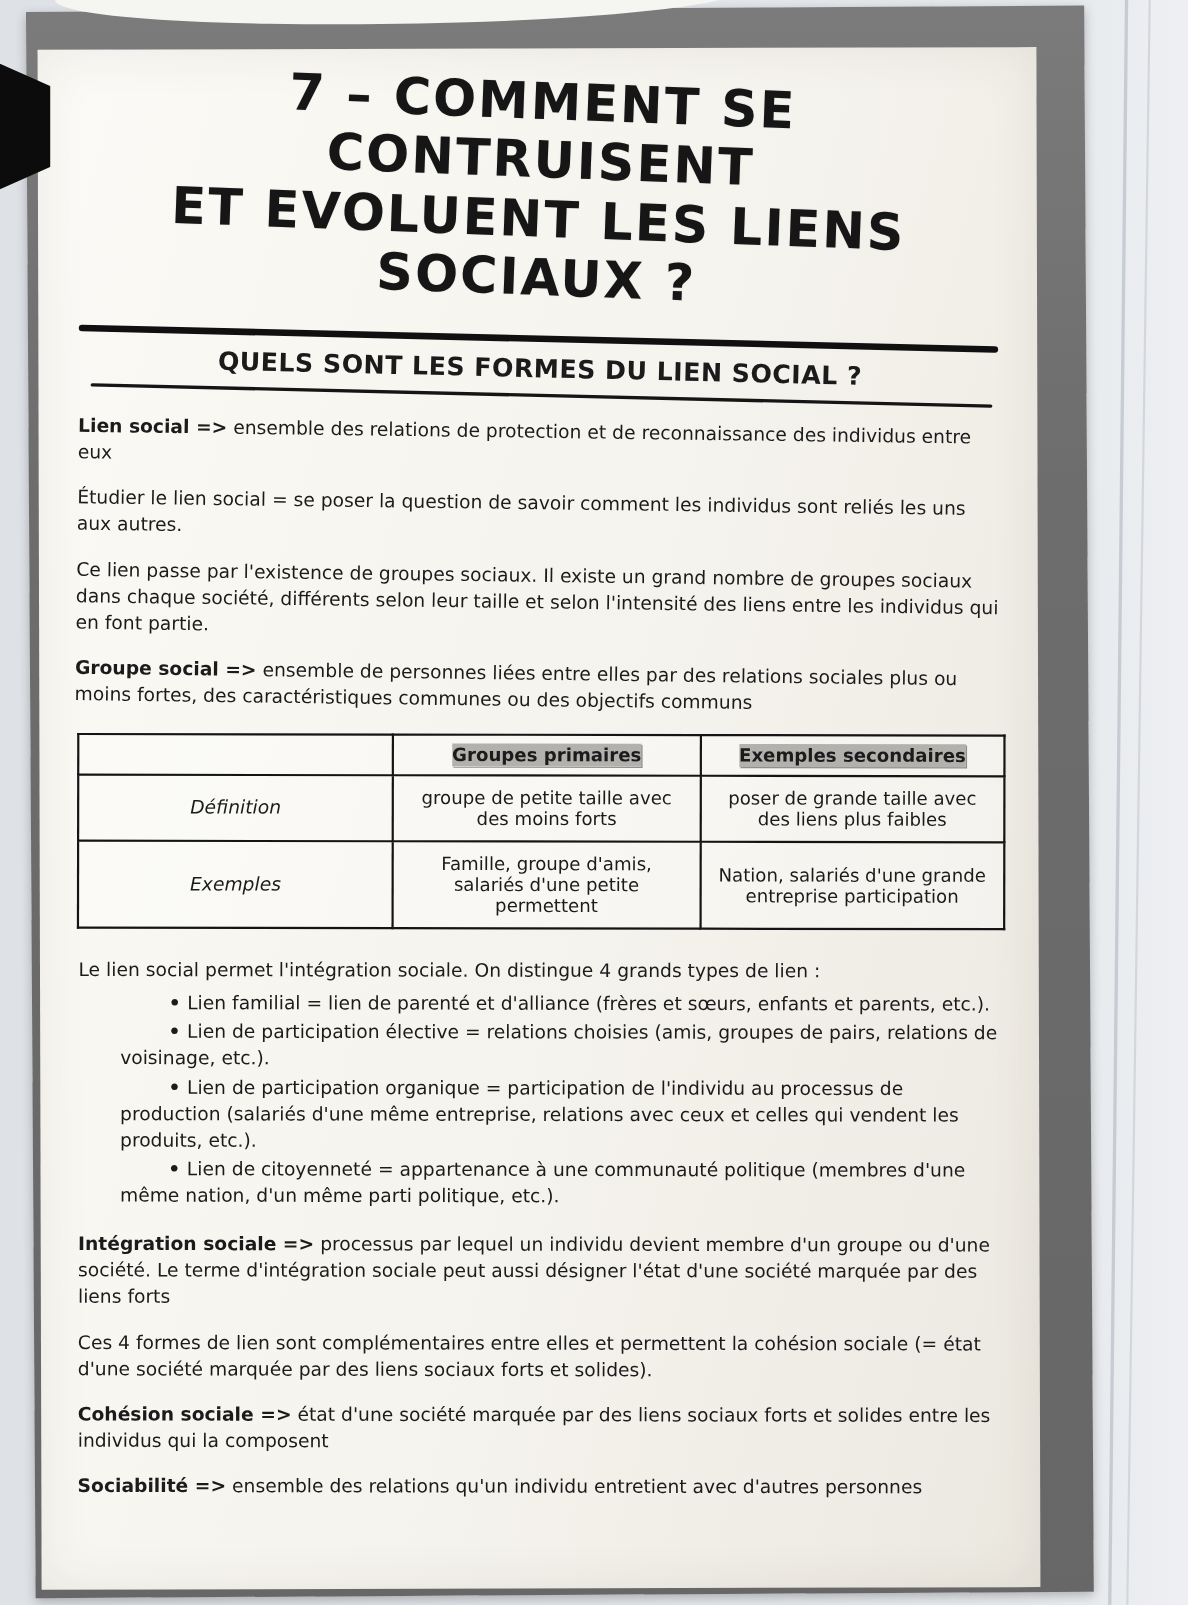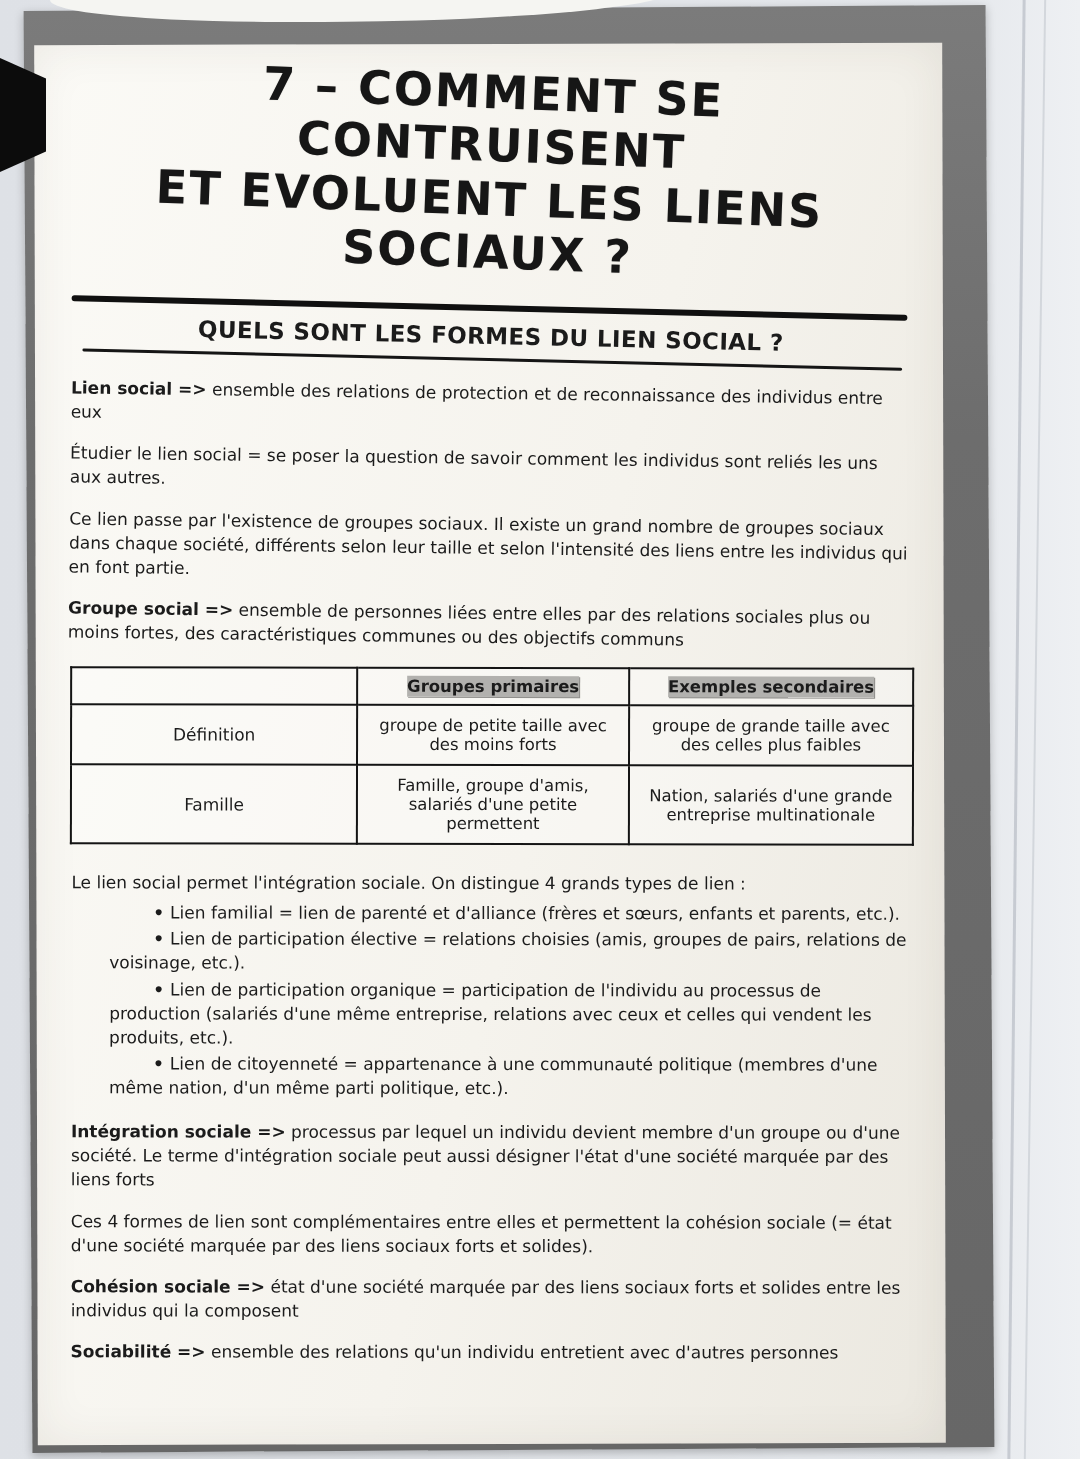--- a/index.html
+++ b/index.html
@@ -114,21 +114,21 @@
     padding: 10px 14px;
     background: rgba(255,255,255,0.35);
   }
   table.groups th { font-weight: bold; padding: 8px 10px; }
   table.groups .corner { width: 34%; }
   .hl {
     background: #b2b1ae;
     padding: 1px 0;
     box-shadow: 1px 1px 0 #8f8e8b;
   }
-  .row-label { font-size: 17px; }
+  .row-label { font-size: 17px; font-style: italic; }
   .bullet-list { margin: 4px 0 20px 0; }
   .bullet {
     font-size: 17px;
     line-height: 1.42;
     margin-left: 38px;
     margin-right: 6px;
     text-indent: 44px;
     margin-bottom: 2px;
   }
   .bullet::before { content: "\2022\00a0"; font-weight: bold; }
@@ -180,26 +180,26 @@
         <th>
           <span class="hl">Groupes primaires</span>
         </th>
         <th>
           <span class="hl">Exemples secondaires</span>
         </th>
       </tr>
       <tr>
         <td class="row-label">Définition</td>
         <td>groupe de petite taille avec des moins forts</td>
-        <td>groupe de grande taille avec des celles plus faibles</td>
+        <td>poser de grande taille avec des liens plus faibles</td>
       </tr>
       <tr>
-        <td class="row-label">Famille</td>
+        <td class="row-label">Exemples</td>
         <td>Famille, groupe d'amis, salariés d'une petite permettent</td>
-        <td>Nation, salariés d'une grande entreprise multinationale</td>
+        <td>Nation, salariés d'une grande entreprise participation</td>
       </tr>
     </tbody>
       </table>
 
     <div class="mid-text">
       <p class="para" style="margin-bottom:6px;">Le lien social permet l'intégration sociale. On distingue 4 grands types de lien :</p>
 
       <div class="bullet-list">
         <div class="bullet">Lien familial = lien de parenté et d'alliance (frères et sœurs, enfants et parents, etc.).</div>
         <div class="bullet">Lien de participation élective = relations choisies (amis, groupes de pairs, relations de voisinage, etc.).</div>

